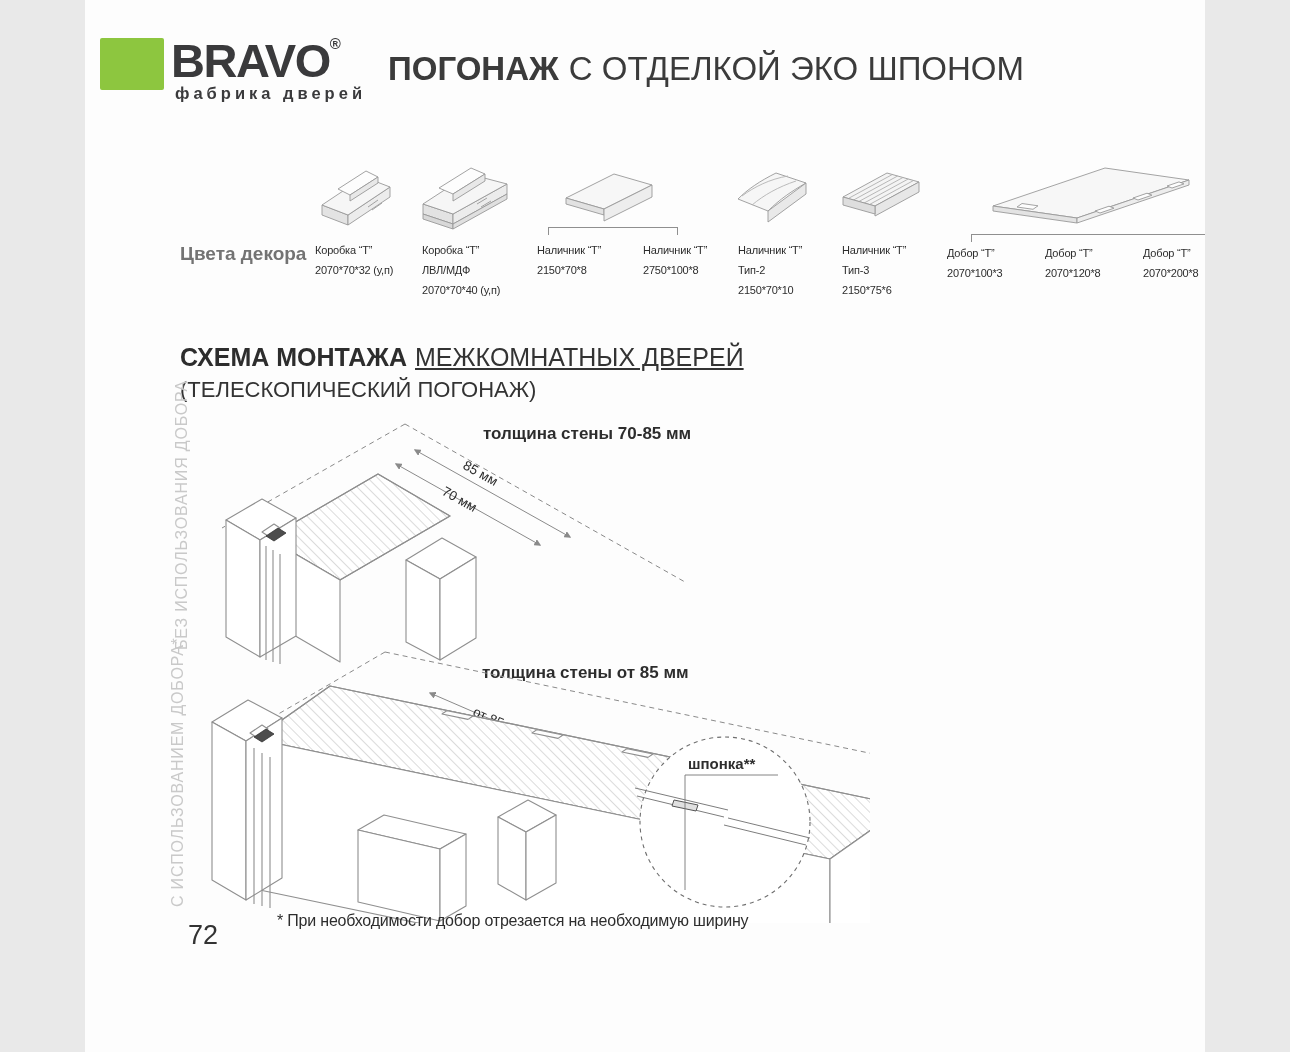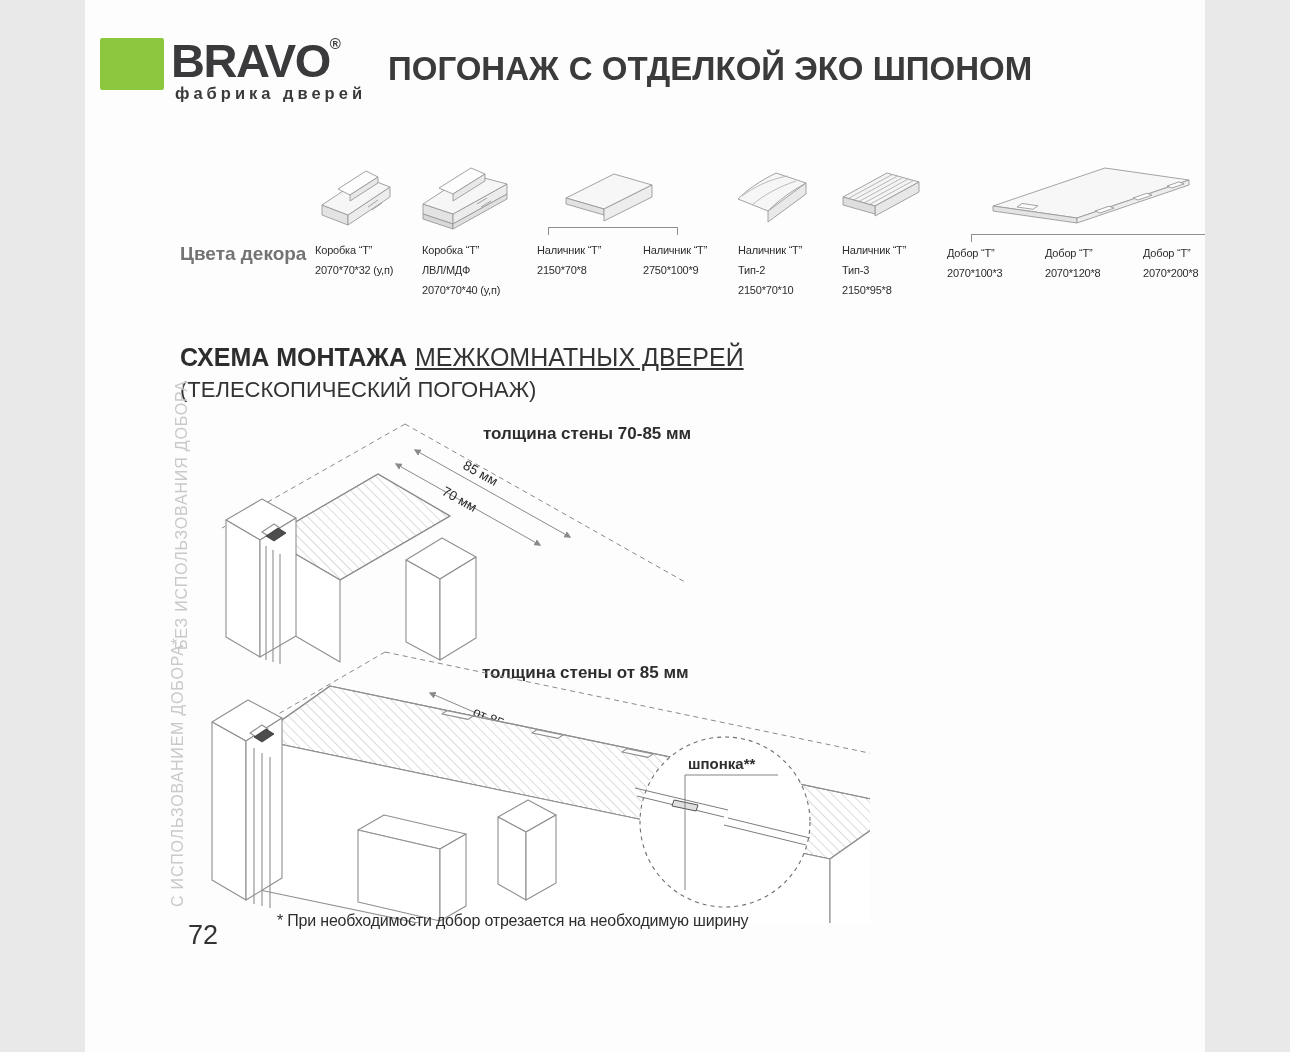--- a/index.html
+++ b/index.html
@@ -9,21 +9,21 @@
     font-family:"Liberation Sans",sans-serif;color:#2f2f2f;
   }
   .abs{position:absolute;}
   
   .logo-square{left:15px;top:38px;width:64px;height:52px;background:#8dc63f;border-radius:2px;}
   .brand{left:86px;top:36px;font-size:47px;font-weight:800;letter-spacing:-1.5px;color:#3a3a3c;line-height:1;}
   .brand sup{font-size:15px;font-weight:700;vertical-align:28px;letter-spacing:0;}
   .tagline{left:90px;top:84px;font-size:16.5px;font-weight:700;letter-spacing:4px;color:#3a3a3c;}
   .main-title{left:303px;top:52px;font-size:33px;color:#3b3b3b;white-space:nowrap;line-height:1;}
   .main-title .b{font-weight:800;}
-  .main-title .r{font-weight:700;margin-left:10px;text-align:right;}
+  .main-title .r{font-weight:400;margin-left:10px;text-align:right;}
   
   .sect-label{left:95px;top:243px;font-size:19px;font-weight:700;color:#737373;}
   .plabel{font-size:11px;line-height:20px;color:#2d2d2d;letter-spacing:-0.2px;white-space:nowrap;}
   .plabel div{min-height:20px;}
   .plabel-big{font-size:17px;line-height:25px;}
   .bracket{height:7px;border:1.4px solid #8f8f8f;border-bottom:none;}
   
   .scheme-title{left:95px;top:345px;font-size:25px;color:#333;white-space:nowrap;line-height:1;}
   .scheme-title .b{font-weight:800;color:#2d2d2d;}
   .scheme-title .r{font-weight:400;margin-left:8px;text-decoration:underline;}
@@ -128,31 +128,31 @@
     <div>Коробка “Т”</div>
     <div>ЛВЛ/МДФ</div>
     <div>2070*70*40 (у,п)</div>
   </div>
   <div class="abs plabel" style="left:452px;top:240px">
     <div>Наличник “Т”</div>
     <div>2150*70*8</div>
   </div>
   <div class="abs plabel" style="left:558px;top:240px">
     <div>Наличник “Т”</div>
-    <div>2750*100*9</div>
+    <div>2750*100*8</div>
   </div>
   <div class="abs plabel" style="left:653px;top:240px">
     <div>Наличник “Т”</div>
     <div>Тип-2</div>
     <div>2150*70*10</div>
   </div>
   <div class="abs plabel" style="left:757px;top:240px">
     <div>Наличник “Т”</div>
     <div>Тип-3</div>
-    <div>2150*95*8</div>
+    <div>2150*75*6</div>
   </div>
   <div class="abs plabel" style="left:862px;top:243px">
     <div>Добор “Т”</div>
     <div>2070*100*3</div>
   </div>
   <div class="abs plabel" style="left:960px;top:243px">
     <div>Добор “Т”</div>
     <div>2070*120*8</div>
   </div>
   <div class="abs plabel" style="left:1058px;top:243px">

